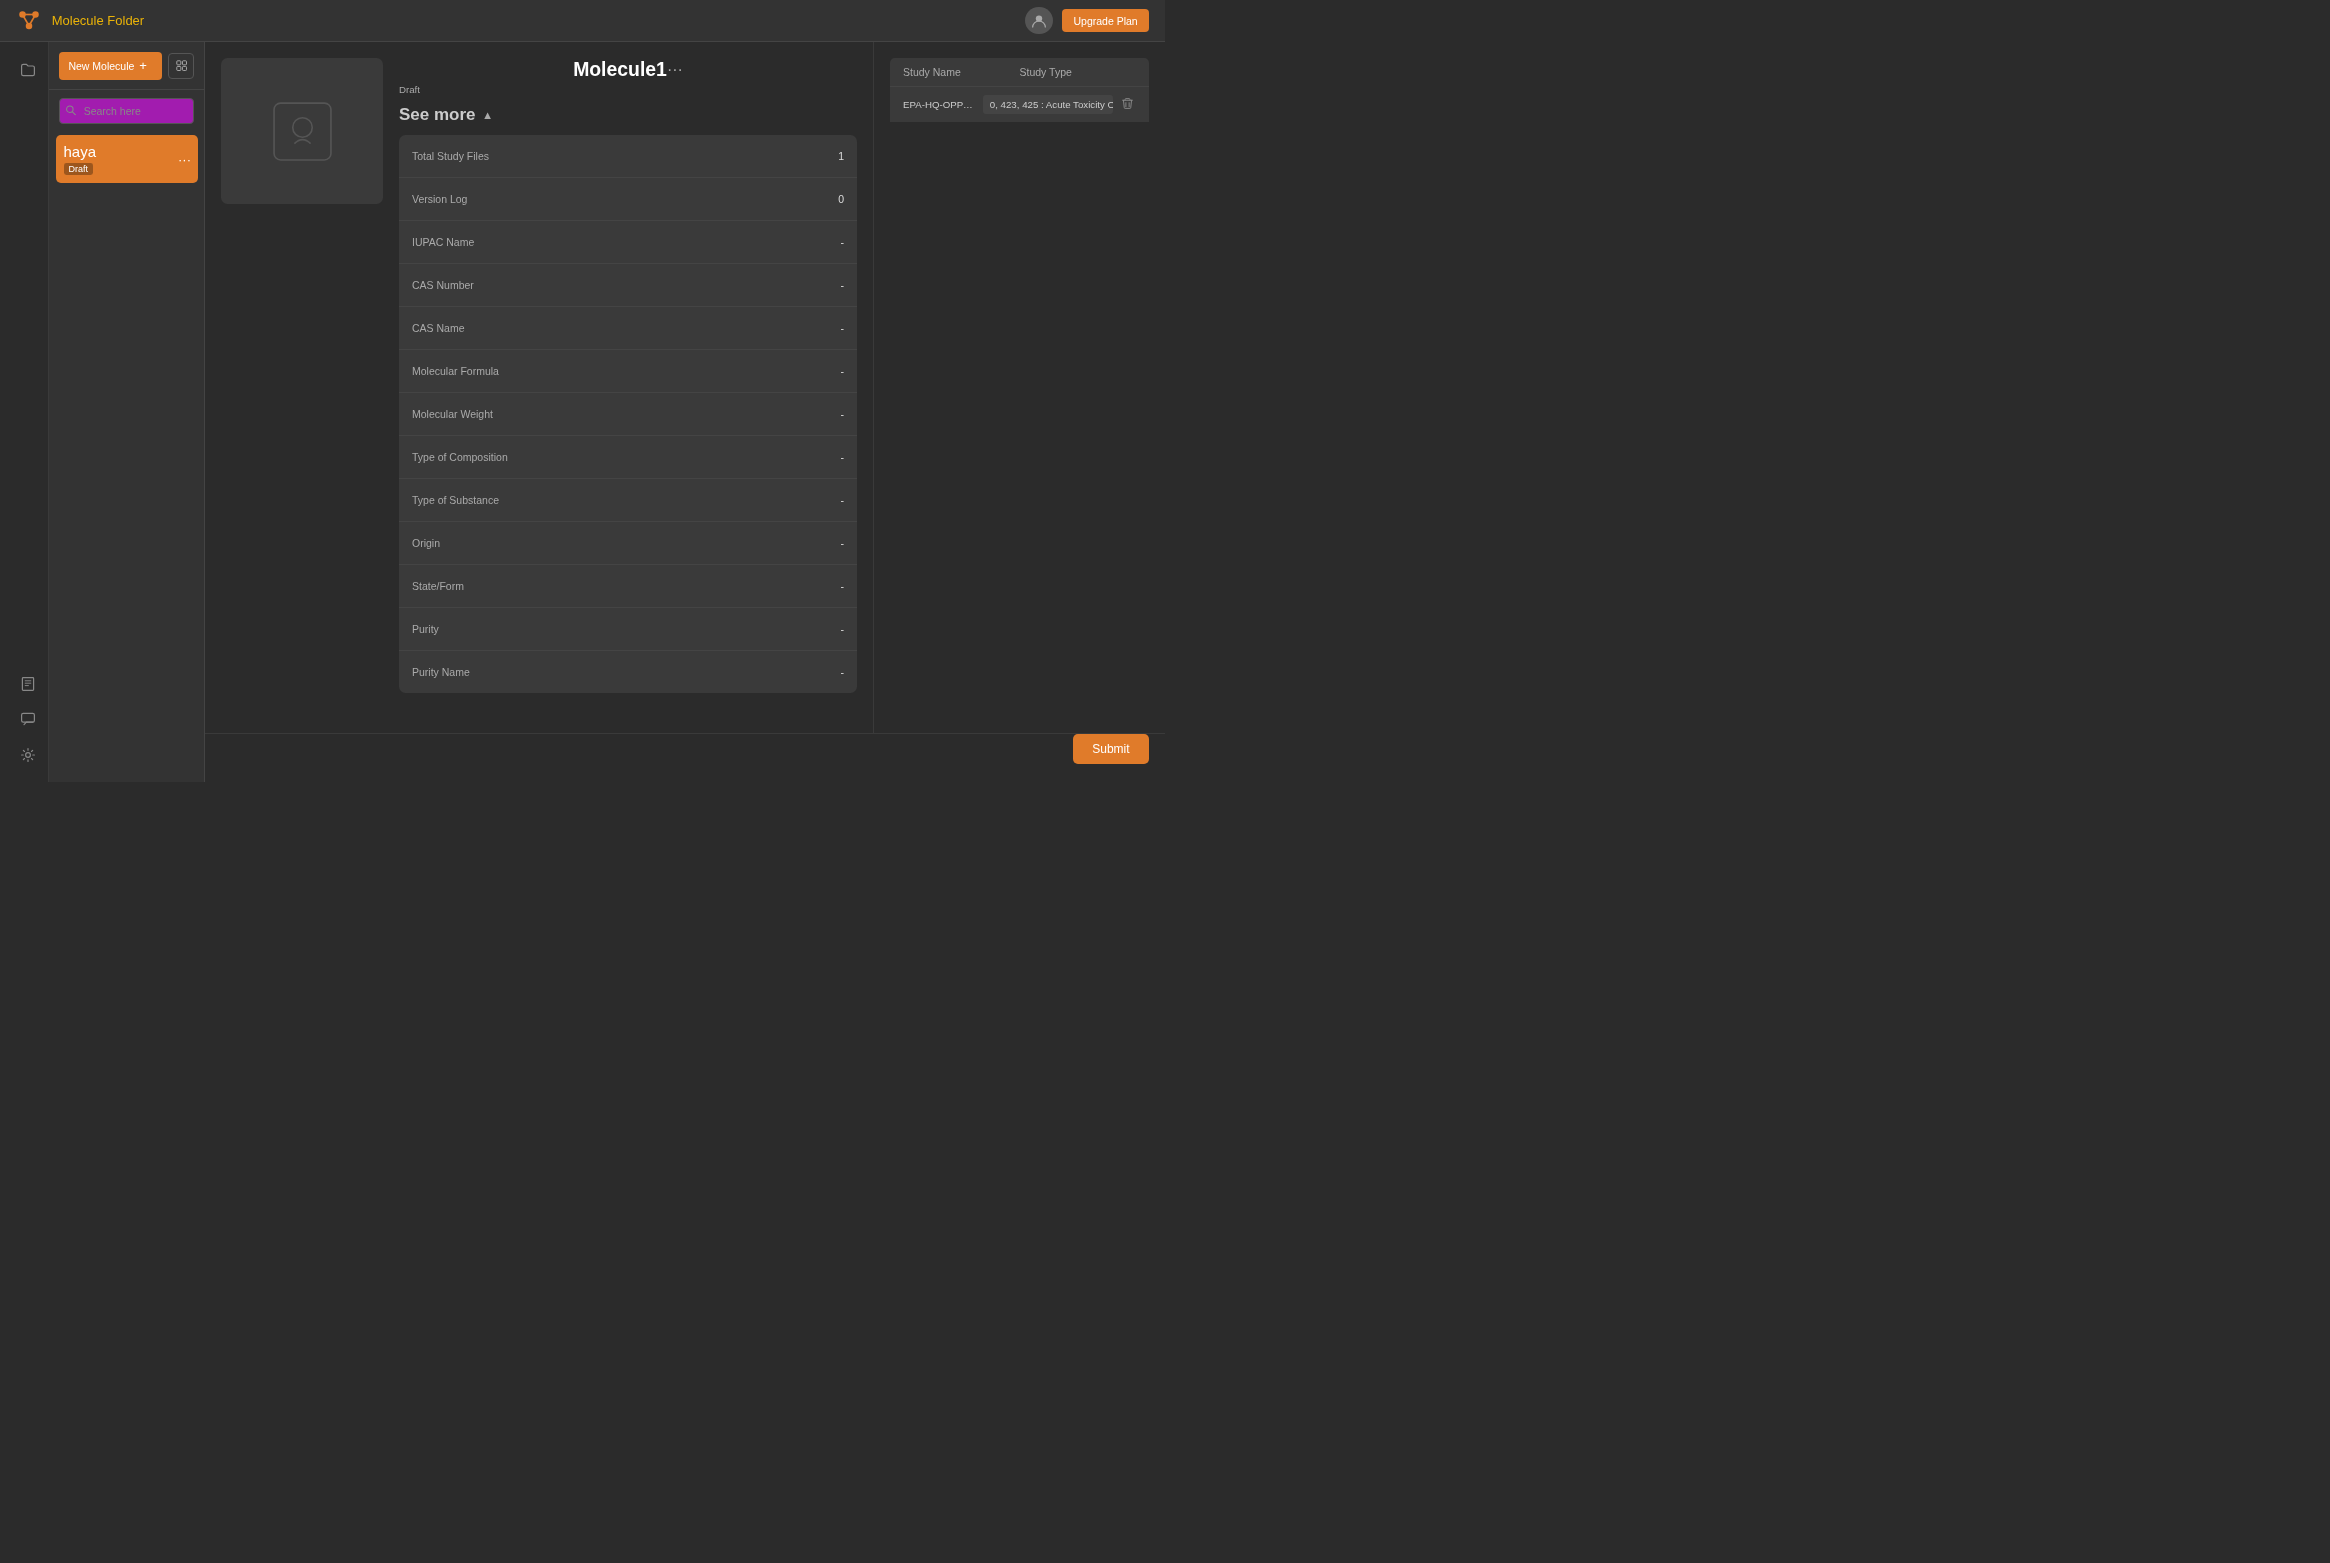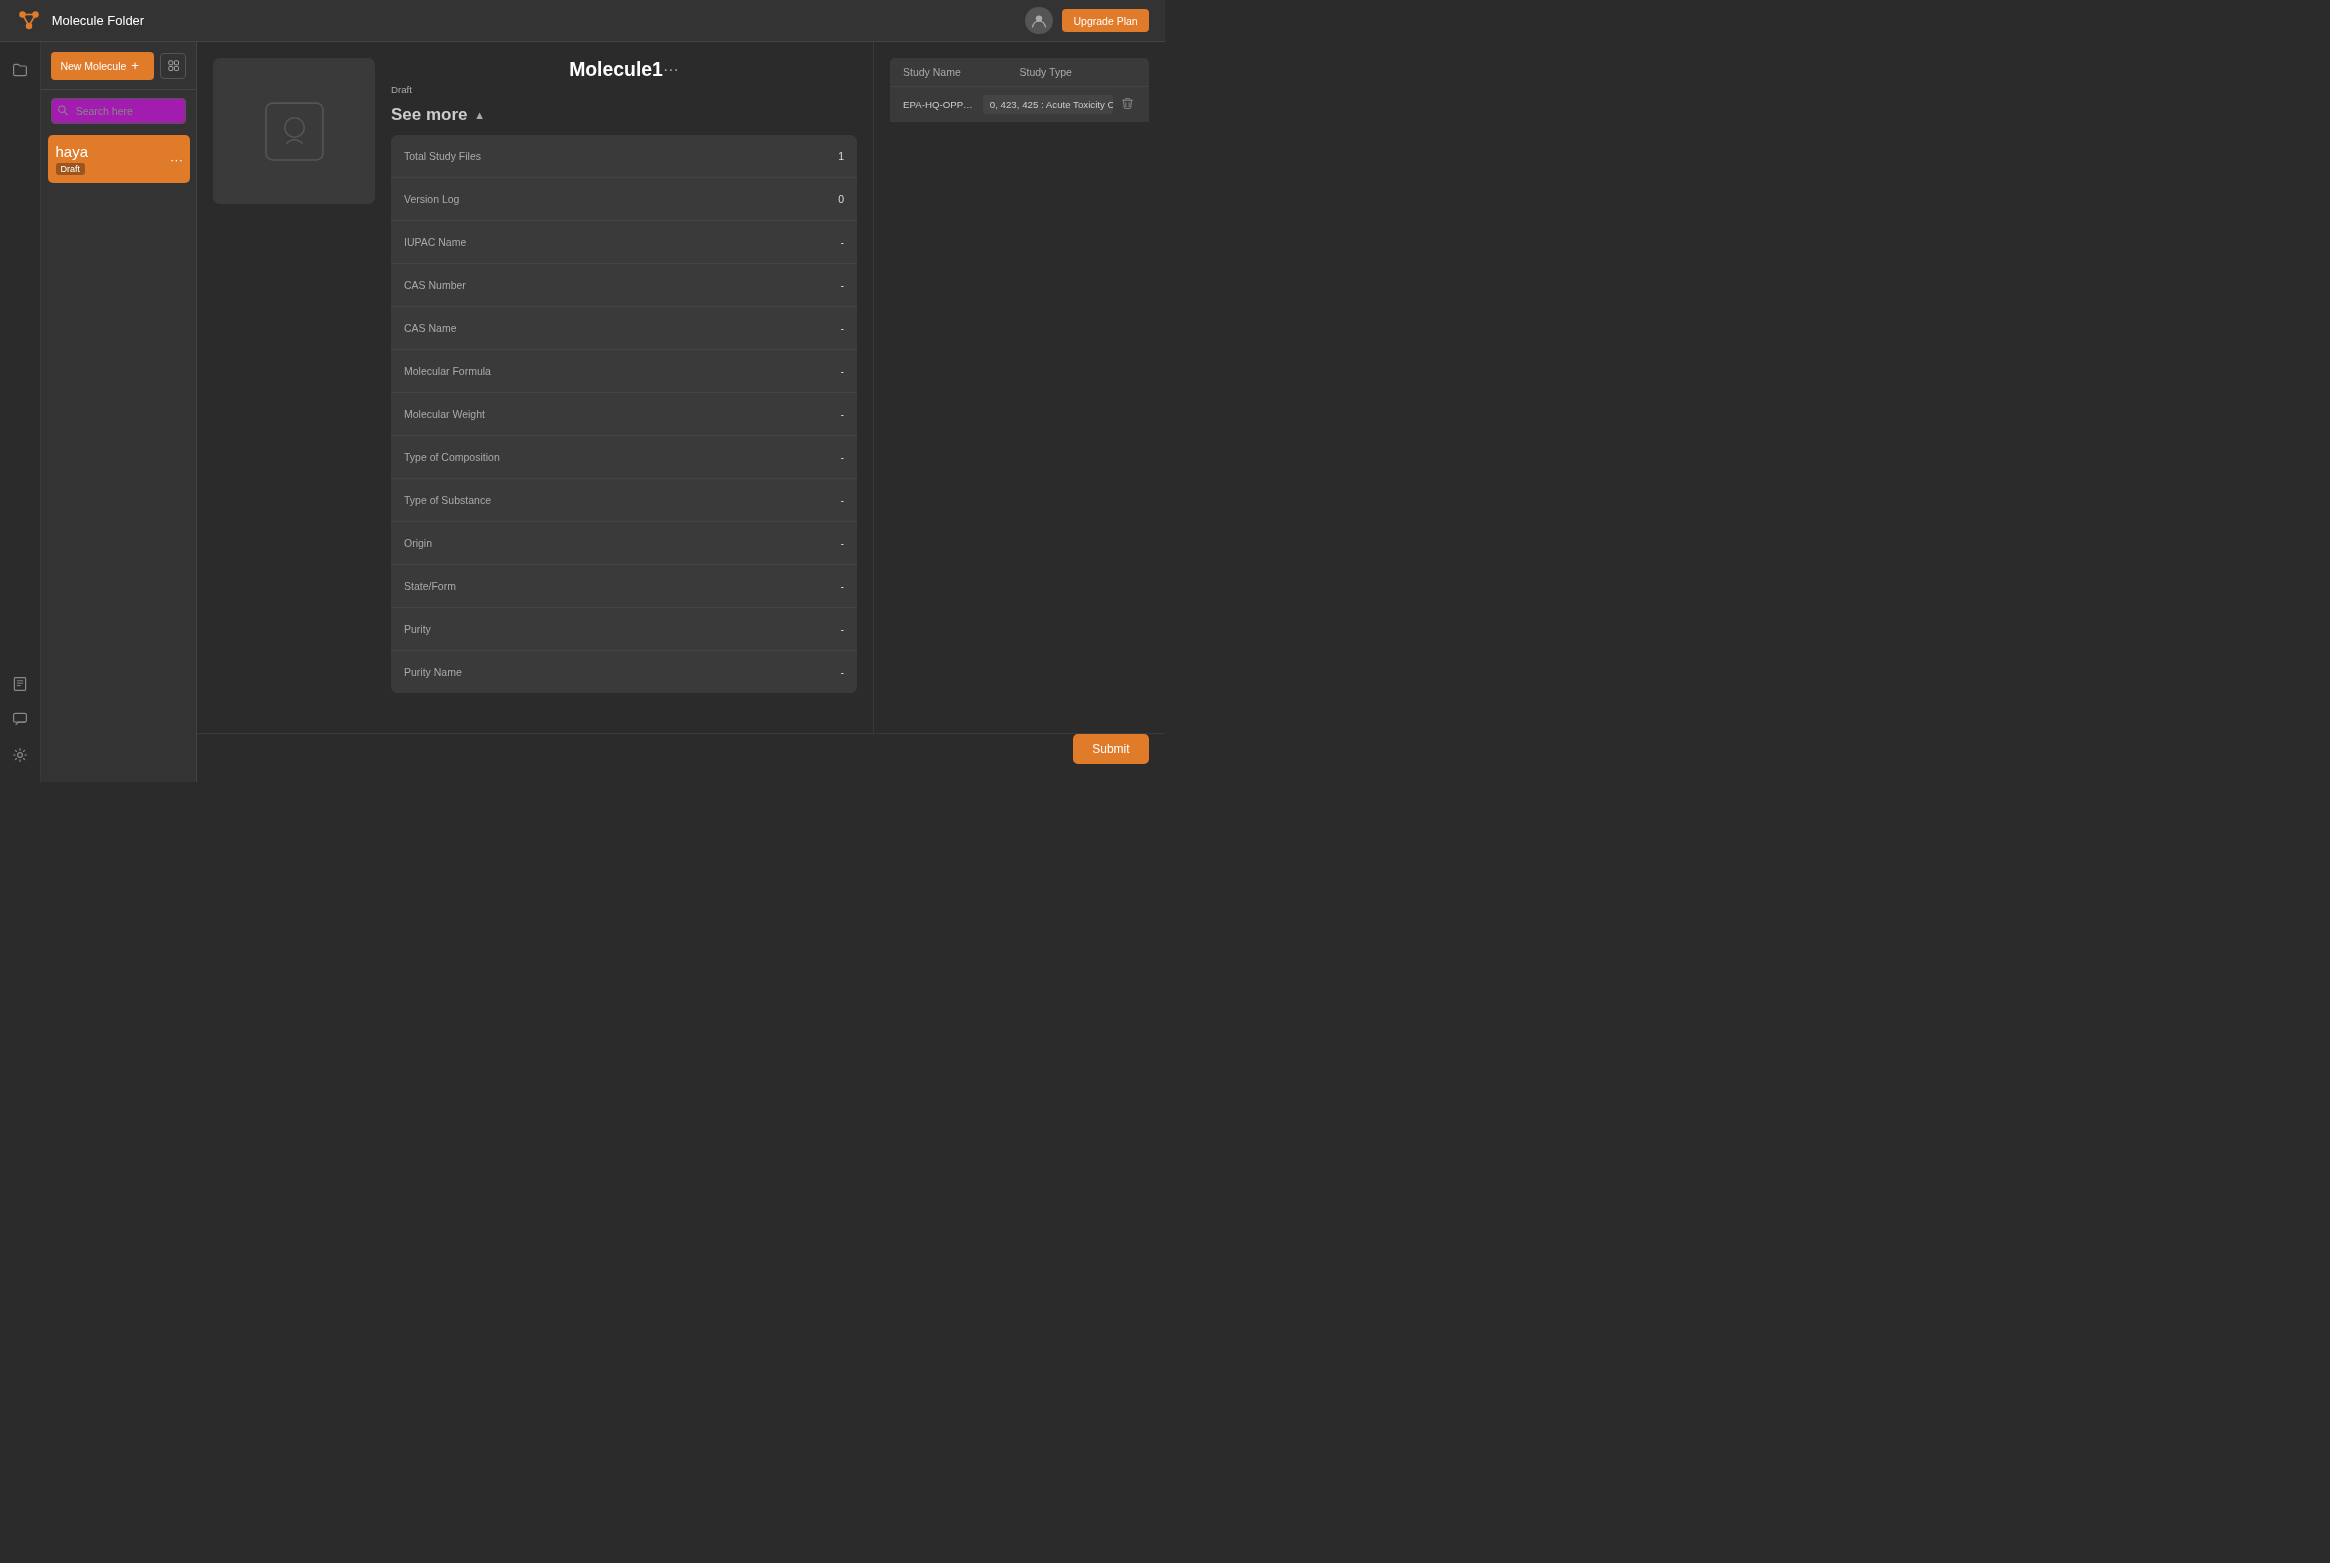--- a/index.html
+++ b/index.html
@@ -29,21 +29,21 @@
       gap: 9.7px;
     }
     .logo-icon {
       width: 26px;
       height: 26px;
       color: #e07b2a;
     }
     .header-title {
       font-size: 13px;
       font-weight: 500;
-      color: #ffffff;
+      color: #eab308;
       text-align: right;
     }
     .header-right {
       display: flex;
       align-items: center;
       gap: 9.7px;
     }
     .avatar {
       width: 27.5px;
       height: 27.5px;
@@ -63,20 +63,21 @@
       padding: 5.7px 11.3px;
       font-size: 10.5px;
       cursor: pointer;
       font-weight: 500;
     }
 
     
     .main-layout {
       display: flex;
       height: calc(782px - 42px);
+      margin-left: 8px;
     }
 
     
     .icon-sidebar {
       width: 41px;
       background: #2b2b2b;
       display: flex;
       flex-direction: column;
       align-items: center;
       padding-top: 13px;

